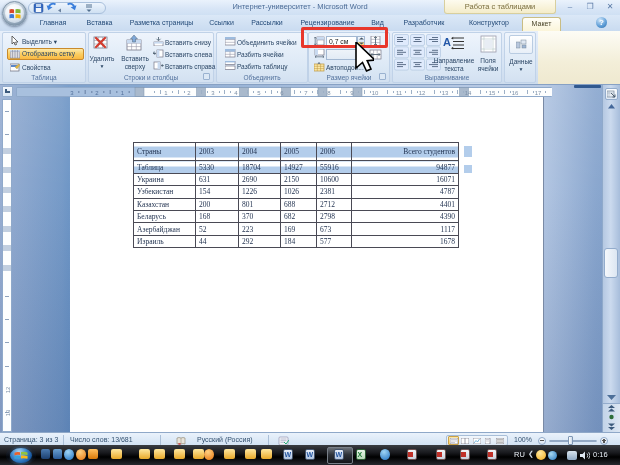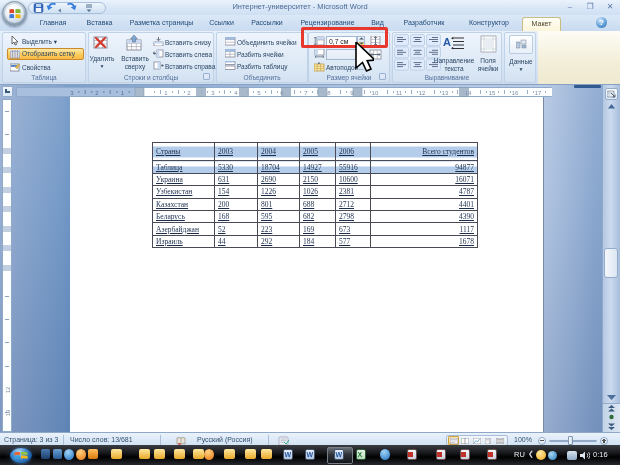--- a/index.html
+++ b/index.html
@@ -28,20 +28,21 @@
 #tbl tr.hd td{height:18.4px;background:linear-gradient(#fff 0,#fff 3px,#b3cdeb 3px,#b3cdeb 14px,#fff 14px);vertical-align:top;padding-top:3.5px;}
 #tbl tr.sel td{background:linear-gradient(#fff 0,#fff 5px,#b3cdeb 5px);vertical-align:bottom;padding-bottom:1px;}
 #tbl td.r{text-align:left;}
 #tbl td.c{text-align:right;}
 .tico{position:absolute;top:449px;width:13px;height:13px;border-radius:2px;}
 .tray{position:absolute;top:450px;font-size:7.5px;color:#e8eef5;}
 </style></head><body>
 <div id="win">
   <div class="abs" id="titlebar"></div>
   <div class="abs" id="ttext">Интернет-университет - Microsoft Word</div>
+  <div class="abs" id="ctxhdr">Работа с таблицами</div>
   <div class="abs winbtn" style="left:563px;">–</div>
   <div class="abs winbtn" style="left:583px;">❐</div>
   <div class="abs winbtn" style="left:603px;">✕</div>
   <div class="abs" id="tabrow"></div>
   <div class="abs" style="left:28px;top:2px;width:78px;height:12px;background:linear-gradient(#eef5fd,#cfe0f2);border:1px solid #a9c0dc;border-radius:6px;"></div>
   <svg class="abs" style="left:30px;top:2px;" width="70" height="12" viewBox="0 0 70 12">
     <rect x="4" y="1.5" width="9" height="9" rx="1.5" fill="#3468c0" stroke="#24509a" stroke-width=".5"></rect>
     <rect x="6" y="2" width="5" height="3" fill="#bdd2ee"></rect>
     <rect x="5.8" y="6" width="5.4" height="4" fill="#f2f6fb"></rect>
     <path d="M25.5 2.5 A4.2 4.2 0 0 0 18.8 5.8" fill="none" stroke="#3a7edb" stroke-width="1.8"></path>
@@ -371,21 +372,21 @@
         <rect x="3" y="313" width="4" height="1"></rect>
     </g>
     <g fill="#7d90a8" font-size="6" font-family="Liberation Sans">
       <text x="2" y="294" transform="rotate(-90 5 291)" text-anchor="middle"><tspan x="5">12</tspan></text>
       <text x="2" y="317" transform="rotate(-90 5 314)" text-anchor="middle"><tspan x="5">13</tspan></text>
     </g>
   </svg>
 
   <div class="abs" style="left:464px;top:146px;width:8px;height:11px;background:#b3cdeb;"></div>
   <div class="abs" style="left:464px;top:165px;width:8px;height:7.5px;background:#b3cdeb;"></div>
-  <table id="tbl" style="position:absolute;left:152px;top:142px;border-collapse:collapse;table-layout:fixed;width:325px;font-size:7.5px;color:#1e2f4d;font-family:'Liberation Serif',serif;text-decoration:underline;">
+  <table id="tbl" style="position:absolute;left:133px;top:142px;border-collapse:collapse;table-layout:fixed;width:325px;font-size:7.5px;color:#1e2f4d;font-family:'Liberation Serif',serif;">
     <colgroup>
         <col style="width:62px">
         <col style="width:43px">
         <col style="width:42px">
         <col style="width:36px">
         <col style="width:35px">
         <col style="width:107px">
       </colgroup>
     <tbody>
         <tr class="hd">
@@ -424,21 +425,21 @@
           <td>Казахстан</td>
           <td class="r">200</td>
           <td class="r">801</td>
           <td class="r">688</td>
           <td class="r">2712</td>
           <td class="c">4401</td>
         </tr>
     <tr>
           <td>Беларусь</td>
           <td class="r">168</td>
-          <td class="r">595</td>
+          <td class="r">370</td>
           <td class="r">682</td>
           <td class="r">2798</td>
           <td class="c">4390</td>
         </tr>
     <tr>
           <td>Азербайджан</td>
           <td class="r">52</td>
           <td class="r">223</td>
           <td class="r">169</td>
           <td class="r">673</td>

